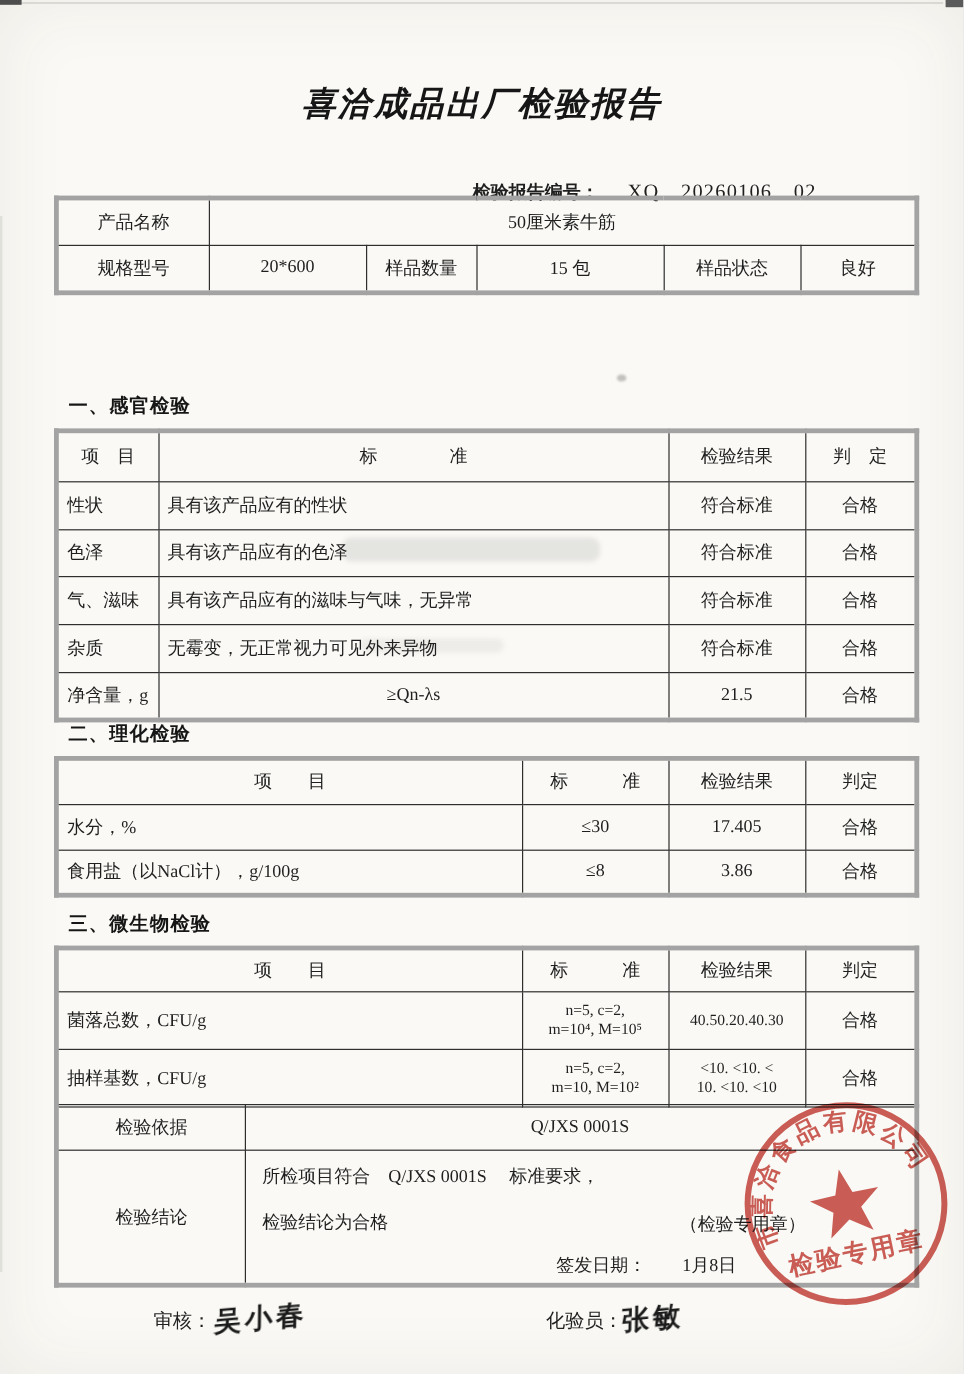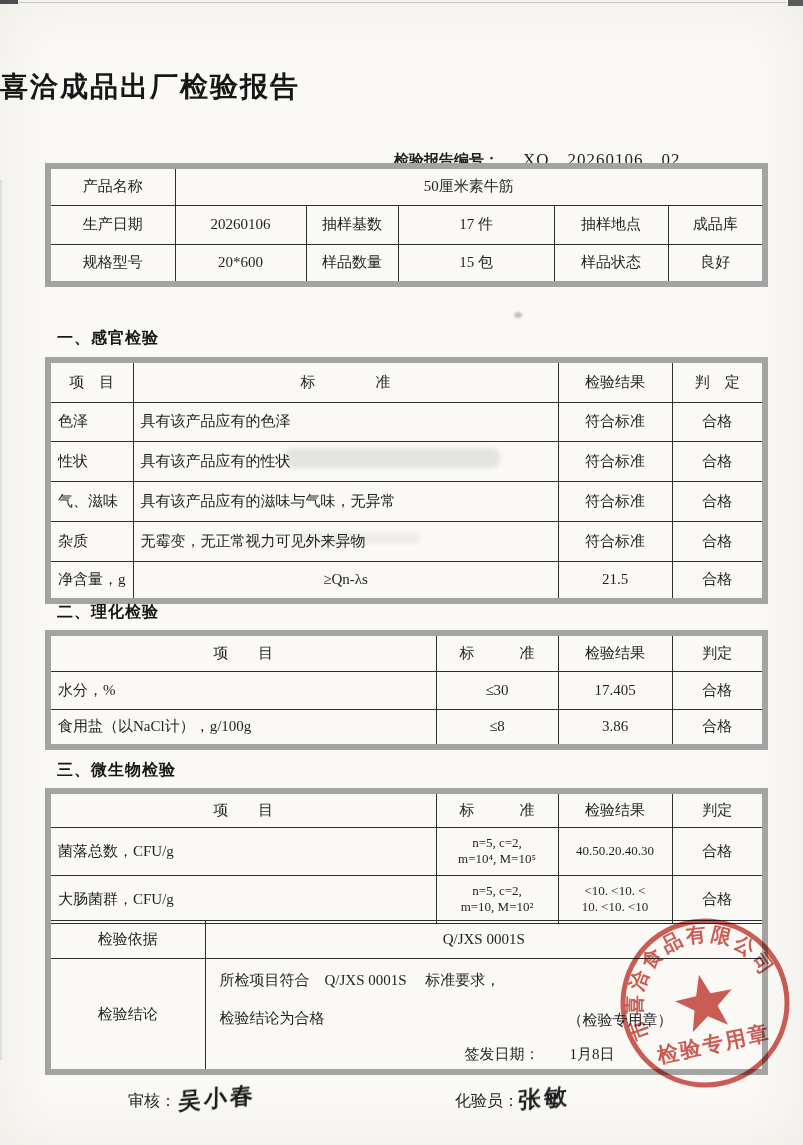--- a/index.html
+++ b/index.html
@@ -7,34 +7,34 @@
     position:relative;
     width:803px;height:1145px;
     background:#faf9f5;
     overflow:hidden;
     font-family:"Liberation Serif","DejaVu Serif",serif;
     color:#1f1f1f;
     box-shadow:inset 0 0 60px rgba(60,55,45,0.07);
   }
   .title{
     position:absolute;left:0;top:68px;width:100%;
-    text-align:left;
+    text-align:center;
     font-family:"Liberation Sans","DejaVu Sans",sans-serif;
-    font-weight:bold;font-size:28px;letter-spacing:2px;color:#161616;
+    font-weight:bold;font-size:28px;letter-spacing:2px;color:#161616;font-style:italic;
   }
   .report-no-line{
     position:absolute;left:378px;top:130px;
     font-size:16px;white-space:pre;
   }
   .report-no-line .lbl{font-family:"Liberation Sans","DejaVu Sans",sans-serif;font-weight:600;font-size:15px;}
   .report-no-line .num{margin-left:24px;font-size:17px;letter-spacing:1px;}
 
   table{border-collapse:collapse;table-layout:fixed;position:absolute;}
   td{border:1px solid #2e2e2e;font-size:15px;vertical-align:middle;padding:0 4px;overflow:hidden;}
-  table{border:6px solid #a3a3a3;}
+  table{border:4px solid #a3a3a3;}
   .c{text-align:center;}
   .l{text-align:left;padding-left:7px;}
   .small2{font-size:13px;line-height:16px;text-align:center;}
   .hdr{text-align:center;}
 
   .section-heading{
     position:absolute;left:57px;
     font-weight:bold;font-size:16px;color:#161616;letter-spacing:1px;
   }
 
@@ -96,28 +96,20 @@
         <col style="width:92px">
         <col style="width:156px">
         <col style="width:114px">
         <col style="width:97px">
       </colgroup>
     <tbody>
         <tr style="height:39px;">
       <td class="c">产品名称</td>
       <td class="c" colspan="5">50厘米素牛筋</td>
     </tr>
-    <tr style="height:39px;">
-      <td class="c">生产日期</td>
-      <td class="c">20260106</td>
-      <td class="c">抽样基数</td>
-      <td class="c">17 件</td>
-      <td class="c">抽样地点</td>
-      <td class="c">成品库</td>
-    </tr>
     <tr style="height:40px;">
       <td class="c">规格型号</td>
       <td class="c">20*600</td>
       <td class="c">样品数量</td>
       <td class="c">15 包</td>
       <td class="c">样品状态</td>
       <td class="c">良好</td>
     </tr>
   </tbody>
     </table>
@@ -131,29 +123,29 @@
         <col style="width:114px">
         <col style="width:93px">
       </colgroup>
     <tbody>
         <tr style="height:42px;">
       <td class="hdr">项　目</td>
       <td class="hdr">标　　　　准</td>
       <td class="hdr">检验结果</td>
       <td class="hdr">判　定</td>
     </tr>
+    <tr style="height:40px;">
+      <td class="l">性状</td>
+      <td class="l">具有该产品应有的性状</td>
+      <td class="c">符合标准</td>
+      <td class="c">合格</td>
+    </tr>
     <tr style="height:39px;">
       <td class="l">色泽</td>
       <td class="l">具有该产品应有的色泽</td>
-      <td class="c">符合标准</td>
-      <td class="c">合格</td>
-    </tr>
-    <tr style="height:40px;">
-      <td class="l">性状</td>
-      <td class="l">具有该产品应有的性状</td>
       <td class="c">符合标准</td>
       <td class="c">合格</td>
     </tr>
     <tr style="height:40px;">
       <td class="l">气、滋味</td>
       <td class="l">具有该产品应有的滋味与气味，无异常</td>
       <td class="c">符合标准</td>
       <td class="c">合格</td>
     </tr>
     <tr style="height:40px;">
@@ -223,21 +215,21 @@
       <td>
         <div class="small2">n=5, c=2,</div>
         <div class="small2">m=10⁴, M=10⁵</div>
       </td>
       <td>
         <div class="small2">40.50.20.40.30</div>
       </td>
       <td class="c">合格</td>
     </tr>
     <tr style="height:48px;">
-      <td class="l">大肠菌群，CFU/g</td>
+      <td class="l">抽样基数，CFU/g</td>
       <td>
         <div class="small2">n=5, c=2,</div>
         <div class="small2">m=10, M=10²</div>
       </td>
       <td>
         <div class="small2">&lt;10. &lt;10. &lt;</div>
         <div class="small2">10. &lt;10. &lt;10</div>
       </td>
       <td class="c">合格</td>
     </tr>

